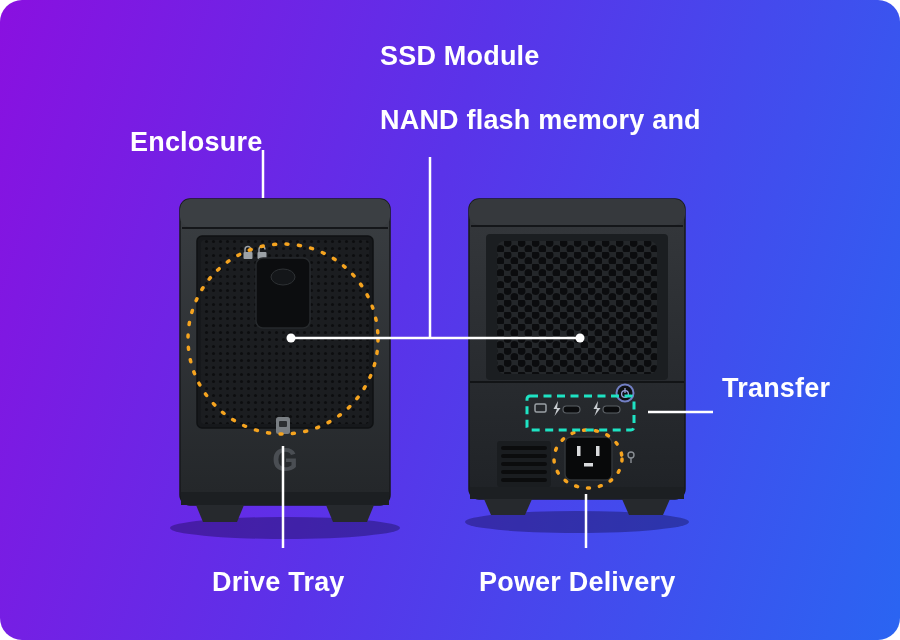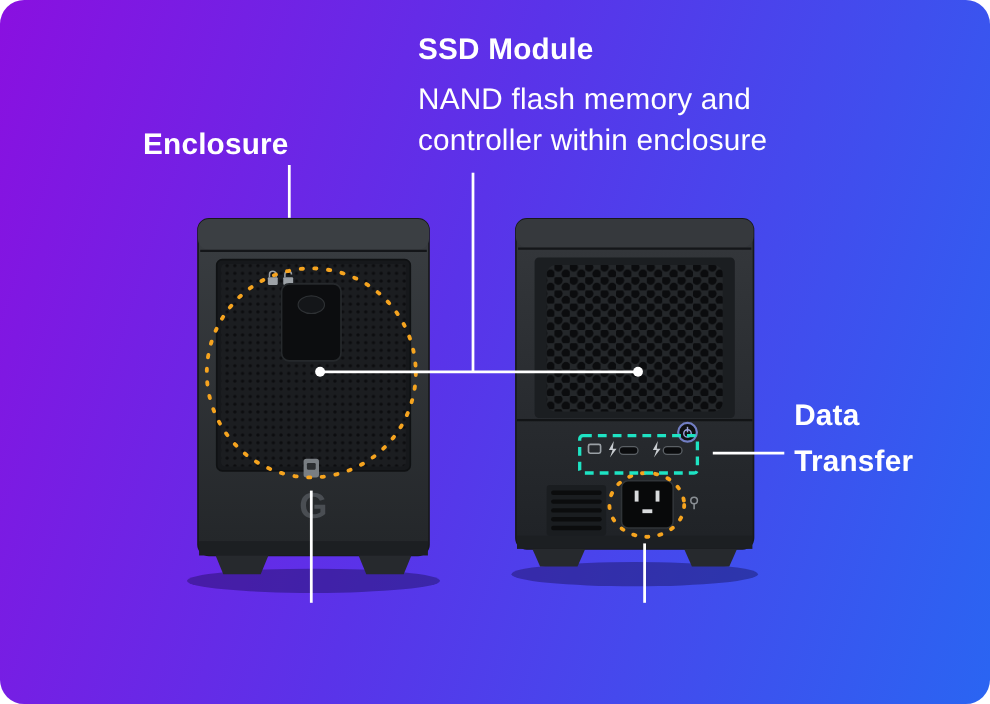--- a/index.html
+++ b/index.html
@@ -12,24 +12,25 @@
     font-family:"Liberation Sans",sans-serif;
   }
   .art{position:absolute;left:0;top:0;width:900px;height:640px;}
   .lbl{
     position:absolute;
     color:#ffffff;
     font-size:27px;
     font-weight:700;
     white-space:nowrap;
     letter-spacing:.2px;
+    margin-top:11px;
   }
   .lbl-enclosure{left:130px;top:116px;}
   .lbl-ssd-title{left:380px;top:30px;}
-  .lbl-ssd-desc{left:380px;top:72px;font-weight:400;line-height:37px;}
+  .lbl-ssd-desc{left:380px;top:91px;font-weight:700;line-height:37px;}
   .lbl-dtp{left:722px;top:356px;line-height:42px;}
   .lbl-drive-tray{left:212px;top:556px;}
   .lbl-power{left:479px;top:556px;}
 </style>
 </head>
 <body>
 
 <div class="frame">
 
   <svg class="art" viewBox="0 0 900 640" aria-hidden="true">
@@ -153,23 +154,23 @@
       <circle cx="580" cy="338" r="4.5" fill="#FFFFFF" stroke="none"></circle>
     </g>
   </svg>
 
   <div class="lbl lbl-enclosure">Enclosure</div>
 
   <div class="lbl lbl-ssd-title">SSD Module</div>
 
   <div class="lbl lbl-ssd-desc">
     <div>NAND flash memory and</div>
-    <div>controller within enclosure</div>
   </div>
 
   <div class="lbl lbl-dtp">
-    <div>Data</div>
     <div>Transfer</div>
   </div>
 
+  <div class="lbl lbl-drive-tray">Drive Tray</div>
 
+  <div class="lbl lbl-power">Power Delivery</div>
 
 </div>
 
 </body></html>

